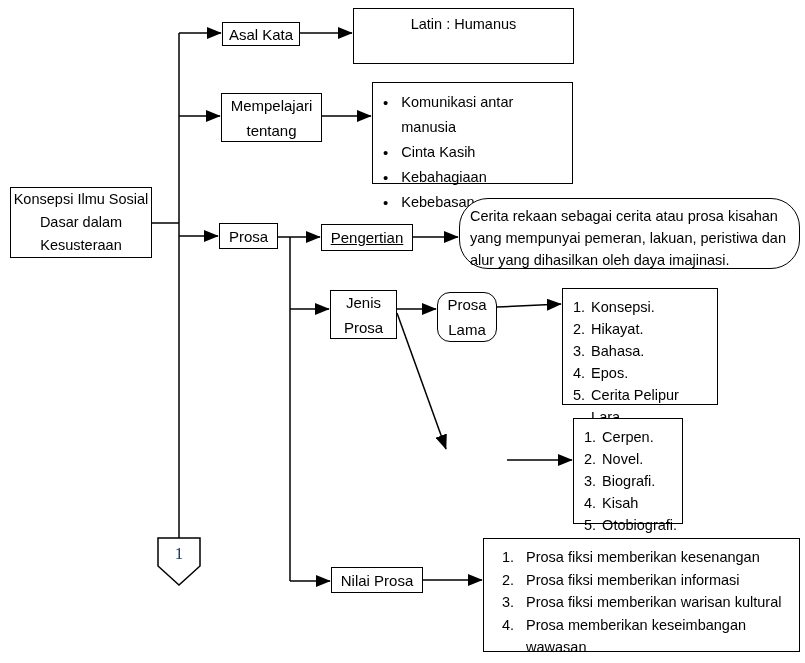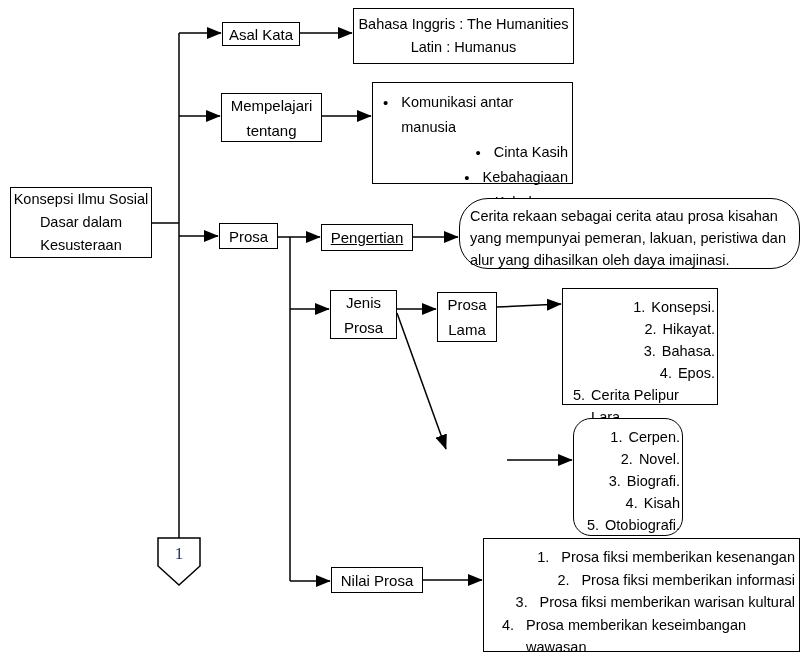--- a/index.html
+++ b/index.html
@@ -10,21 +10,21 @@
   #wires{position:absolute;left:0;top:0;width:805px;height:663px;}
   .box{
     position:absolute;background:#fff;border:1.5px solid #000;
     display:flex;align-items:center;justify-content:center;
     text-align:center;font-size:15px;line-height:23px;box-sizing:border-box;
   }
   .listbox{
     align-items:flex-start;justify-content:flex-start;text-align:left;
   }
   .box ul,.box ol{margin:0;padding:0;list-style:none;counter-reset:n;width:100%;}
-  .box li{display:flex;align-items:flex-start;justify-content:flex-end;}
+  .box li{display:flex;align-items:flex-start;}
   ul.bullets{padding:7px 4px 0 10px;}
   ul.bullets li{line-height:25px;font-size:14.5px;}
   ul.bullets li::before{content:"\2022";margin-right:13px;font-size:15px;}
   ol.numlist{padding:7px 2px 0 10px;}
   ol.numlist li{line-height:22px;font-size:14.5px;}
   ol.numlist li::before{counter-increment:n;content:counter(n) ".";margin-right:6px;flex-shrink:0;}
   ol.numlist.wide{padding:7px 4px 0 18px;}
   ol.numlist.wide li{line-height:22.5px;}
   ol.numlist.wide li::before{width:24px;margin-right:0;}
   .para{
@@ -70,21 +70,20 @@
 
   <div class="box" style="left:10px;top:187px;width:142px;height:71px;font-size:14.5px;">
     <span>Konsepsi Ilmu Sosial Dasar dalam Kesusteraan</span>
   </div>
 
   <div class="box" style="left:222px;top:22px;width:78px;height:24px;">
     <span>Asal Kata</span>
   </div>
 
   <div class="box stack" style="left:353px;top:8px;width:221px;height:56px;font-size:14.5px;line-height:17px;">
-    <span>Bahasa Inggris : The Humanities</span>
     <span>Latin : Humanus</span>
   </div>
 
   <div class="box" style="left:221px;top:93px;width:101px;height:49px;line-height:25px;padding:0 8px;">
     <span>Mempelajari tentang</span>
   </div>
 
   <div class="box listbox" style="left:372px;top:82px;width:201px;height:102px;">
     <ul class="bullets">
         <li>
@@ -111,21 +110,21 @@
   </div>
 
   <div class="box para" style="left:459px;top:198px;width:341px;height:71px;">
     <span>Cerita rekaan sebagai cerita atau prosa kisahan yang mempunyai pemeran, lakuan, peristiwa dan alur yang dihasilkan oleh daya imajinasi.</span>
   </div>
 
   <div class="box" style="left:330px;top:290px;width:67px;height:49px;line-height:25px;padding:0 10px;">
     <span>Jenis Prosa</span>
   </div>
 
-  <div class="box" style="left:437px;top:292px;width:60px;height:50px;line-height:25px;padding:17px 8px;">
+  <div class="box" style="left:437px;top:292px;width:60px;height:50px;line-height:25px;padding:17px 8px;border-radius:13px;">
     <span>Prosa Lama</span>
   </div>
 
   <div class="box listbox" style="left:562px;top:288px;width:156px;height:117px;">
     <ol class="numlist">
         <li>
           <span>Konsepsi.</span>
         </li>
         <li>
           <span>Hikayat.</span>
@@ -136,21 +135,21 @@
         <li>
           <span>Epos.</span>
         </li>
         <li>
           <span>Cerita Pelipur Lara.</span>
         </li>
       </ol>
   </div>
 
 
-  <div class="box listbox" style="left:573px;top:418px;width:110px;height:118px;border-radius:18px;">
+  <div class="box listbox" style="left:573px;top:418px;width:110px;height:106px;">
     <ol class="numlist">
         <li>
           <span>Cerpen.</span>
         </li>
         <li>
           <span>Novel.</span>
         </li>
         <li>
           <span>Biografi.</span>
         </li>

